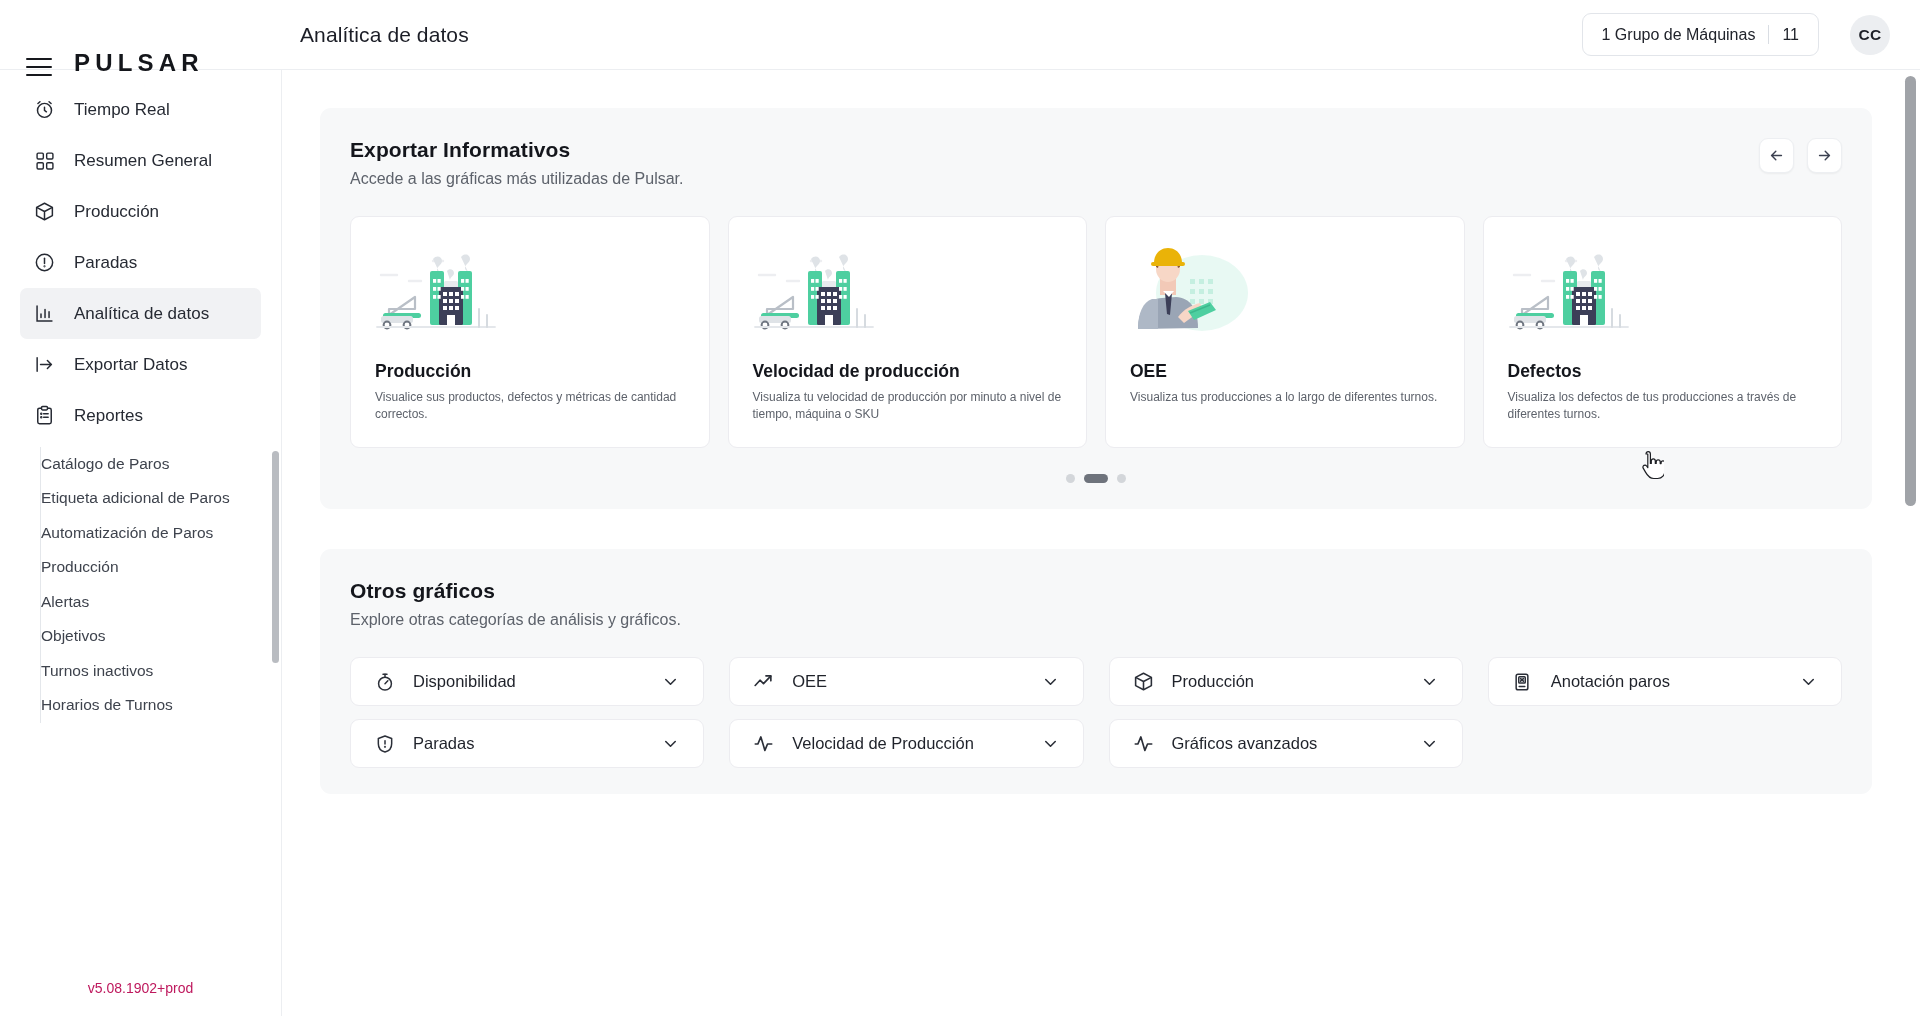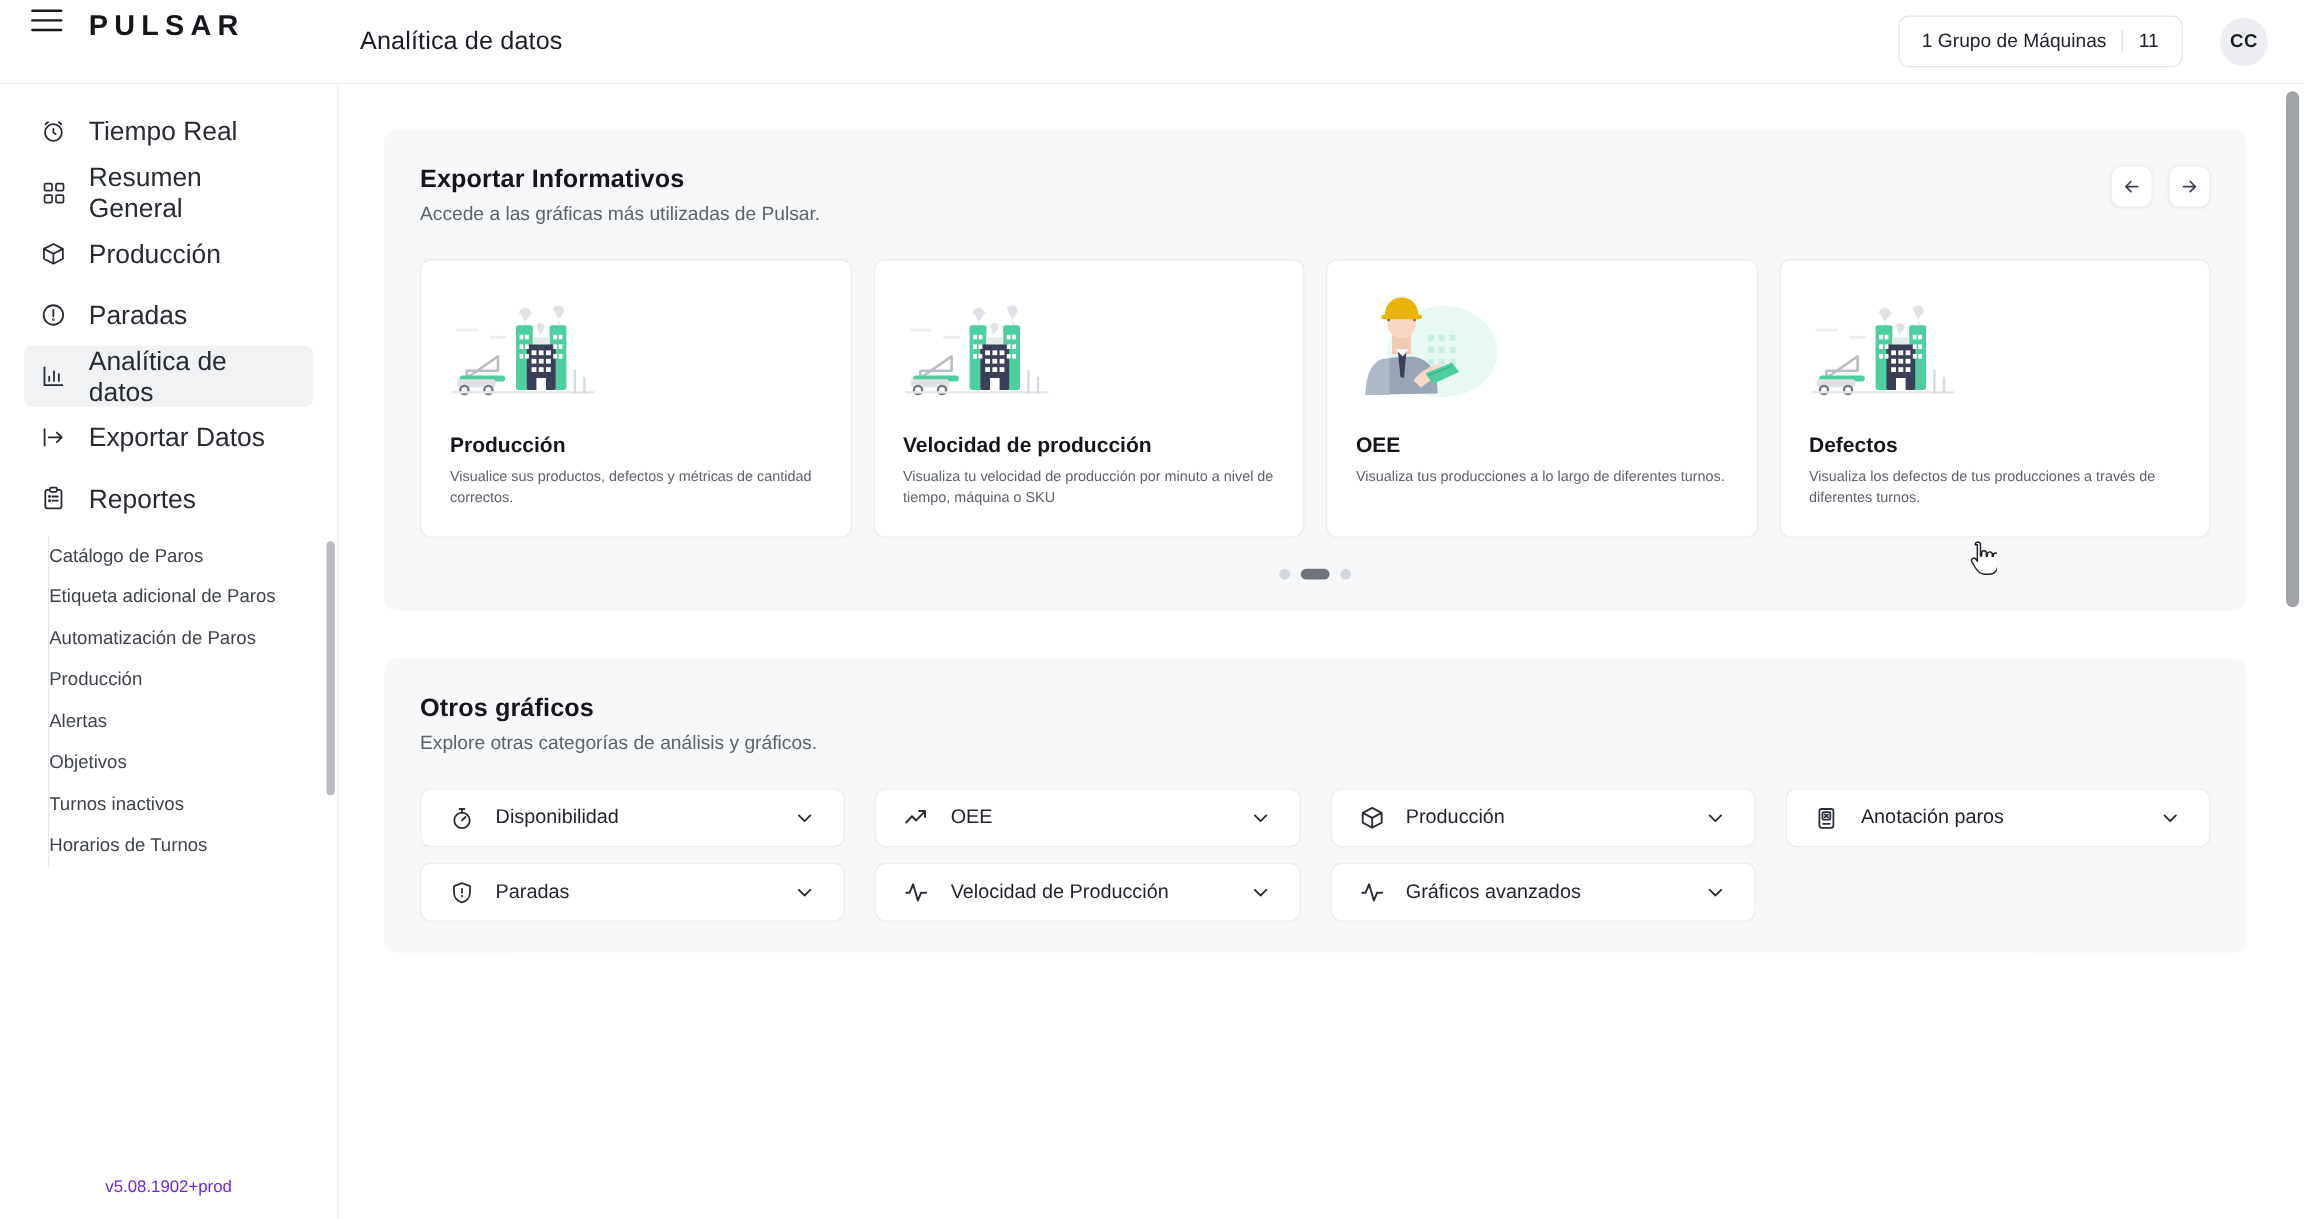--- a/index.html
+++ b/index.html
@@ -12,21 +12,21 @@
 
   
   .topbar {
     height: 70px; flex: 0 0 70px;
     display: flex; align-items: center;
     background: #fff; border-bottom: 1px solid #eceef1;
     position: relative; z-index: 20;
   }
   .brand-zone {
     width: 282px; flex: 0 0 282px;
-    display: flex; align-items: flex-start; gap: 22px;
+    display: flex; align-items: flex-end; gap: 22px;
     padding-left: 26px; height: 100%; margin-top: 15px;
   }
   .burger { width: 26px; height: 19px; display: flex; flex-direction: column;
             justify-content: space-between; cursor: pointer; }
   .burger span { display: block; height: 2.4px; background: #16181d; border-radius: 2px; }
   .logo-text {
     font-size: 24px; font-weight: 700; letter-spacing: 5.2px;
     color: #14161b;
   }
   .page-title {
@@ -58,21 +58,21 @@
   .sidebar {
     width: 282px; flex: 0 0 282px;
     border-right: 1px solid #eceef1; background: #fff;
     display: flex; flex-direction: column; position: relative;
   }
   .nav-top { padding-top: 14px; }
   .nav-item {
     display: flex; align-items: center; gap: 18px;
     height: 51px; margin: 0 20px; padding: 0 13px;
     border-radius: 7px; cursor: pointer;
-    font-size: 22px; color: #262a33;
+    font-size: 17px; color: #262a33;
   }
   .nav-item.active { background: #f1f2f4; }
   .nav-item .ico { width: 23px; height: 23px; flex: 0 0 23px;
                    display: flex; align-items: center; justify-content: center; }
   .nav-item .chev { margin-left: auto; display: flex; }
 
   .submenu {
     position: relative; margin: 6px 0 0 40px; 
     border-left: 1.5px solid #e4e7eb;
     max-height: 305px; overflow: hidden;
@@ -80,21 +80,21 @@
   .sub-item {
     font-size: 15.5px; color: #3e434d; line-height: 1.32;
     padding: 7px 0; cursor: pointer;
   }
   .sub-scroll {
     position: absolute; right: 2px; top: 4px;
     width: 7px; height: 212px; border-radius: 4px; background: #b9bcc1;
   }
   .version {
     margin-top: auto; text-align: center; padding-bottom: 20px;
-    font-size: 14px; color: #6d28d9;
+    font-size: 14px; color: #be185d;
   }
 
   
   .main {
     flex: 1; min-width: 0; background: #fff;
     overflow: hidden; padding: 38px 48px 0 38px;
   }
   .panel {
     background: #f7f8f9; border-radius: 11px;
     padding: 30px 30px 26px 30px; position: relative;

